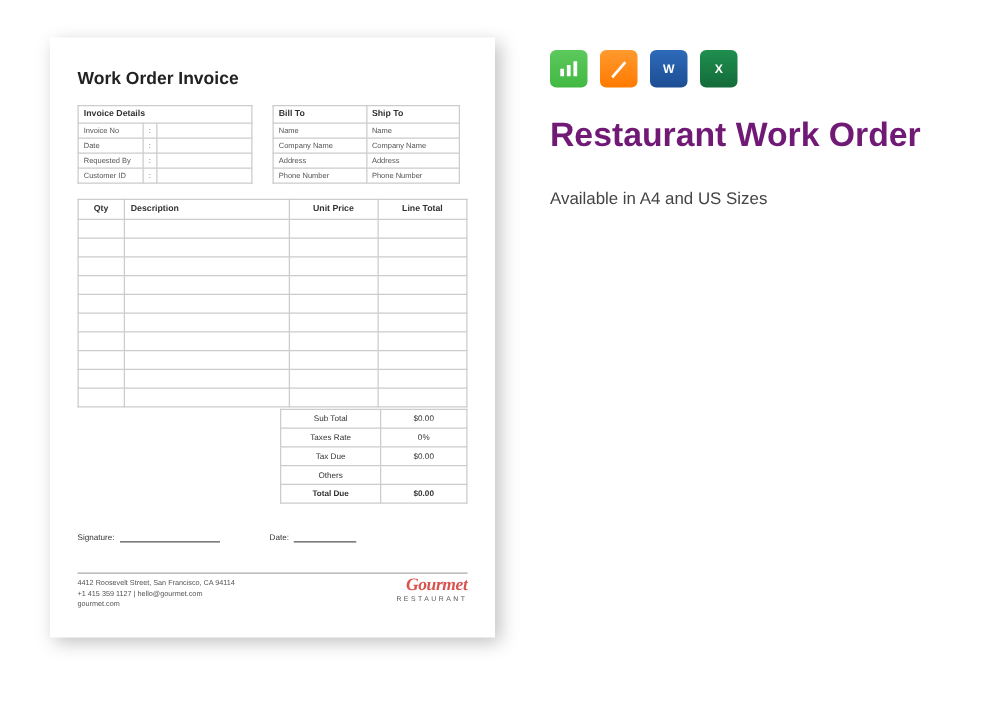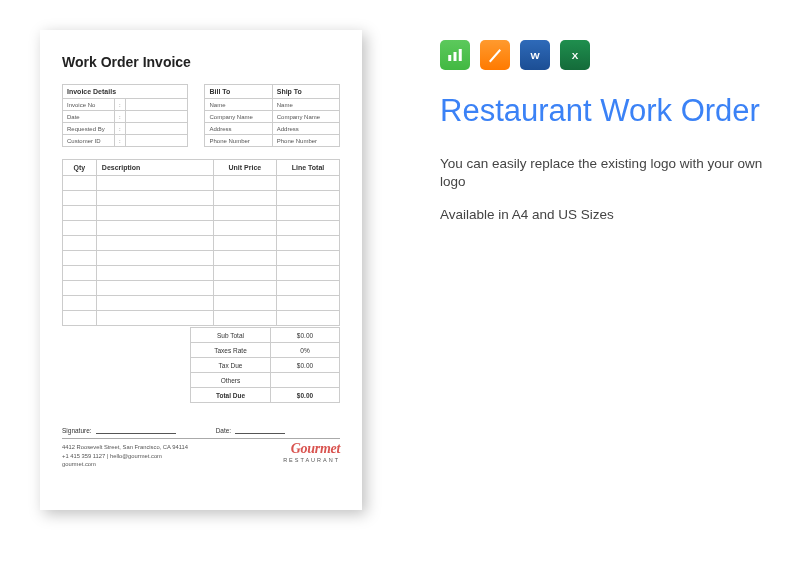--- a/index.html
+++ b/index.html
@@ -2,21 +2,21 @@
 <html><head>
 <meta charset="utf-8">
 <style>
   * { box-sizing: border-box; margin: 0; padding: 0; }
   body { font-family: Arial, Helvetica, sans-serif; background: #fff; width: 800px; height: 561px; display: flex; }
   .left-panel { width: 410px; padding: 30px 20px 20px 40px; }
   .right-panel { width: 390px; padding: 40px 30px 20px 30px; }
 
   
   .doc-preview {
-    width: 322px; height: 480px; background: #fff;
+    width: 356px; height: 480px; background: #fff;
     box-shadow: 4px 4px 14px rgba(0,0,0,0.25);
     padding: 24px 22px 14px 22px;
     font-size: 6.5px; color: #333;
     position: relative;
   }
   .doc-title { font-size: 14px; font-weight: 700; color: #222; margin-bottom: 14px; }
   .top-tables { display: flex; gap: 16px; margin-bottom: 12px; }
   .tbl-details { border-collapse: collapse; width: 140px; }
   .tbl-billship { border-collapse: collapse; width: 150px; }
   .tbl-details th, .tbl-billship th {
@@ -41,37 +41,37 @@
   .totals-table td { border: 1px solid #ccc; padding: 3.5px 5px; font-size: 6.5px; text-align: center; }
   .totals-table td:first-child { text-align: center; width: 80px; }
   .totals-table tr:last-child td { font-weight: 700; }
   .clear { clear: both; }
 
   .sig-row { display: flex; gap: 40px; margin-top: 24px; font-size: 6.5px; }
   .sig-box { display: flex; align-items: flex-end; gap: 4px; }
   .sig-line { border-bottom: 1px solid #555; width: 80px; display: inline-block; }
   .sig-line.short { width: 50px; }
 
-  .footer-area { margin-top: 4px; }
+  .footer-area { margin-top: 24px; }
   .footer-rule { border: 0; border-top: 1px solid #aaa; margin-bottom: 4px; }
   .footer-info { font-size: 5.8px; color: #555; line-height: 1.5; float: left; }
   .brand { float: right; text-align: right; margin-top: -2px; }
   .brand-name { font-family: Georgia, serif; font-size: 14px; font-weight: 700; color: #d9534f; font-style: italic; letter-spacing: -0.3px; }
   .brand-sub { font-size: 5.5px; letter-spacing: 2px; color: #555; }
 
   
   .app-icons { display: flex; gap: 10px; margin-bottom: 22px; }
   .app-icon { width: 30px; height: 30px; border-radius: 5px; display: flex; align-items: center; justify-content: center; color: #fff; }
   .ic-numbers { background: linear-gradient(#5cc95c,#42b842); }
   .ic-pages { background: linear-gradient(#ff9a2e,#ff7a00); }
   .ic-word { background: linear-gradient(#2e6ab9,#1c4e94); }
   .ic-excel { background: linear-gradient(#1f8f4e,#146b3a); }
   .app-icon svg { width: 18px; height: 18px; }
 
-  .page-heading { font-size: 31px; font-weight: 400; color: #3b82f6; line-height: 1.2; margin-bottom: 26px; }
+  .page-heading { font-size: 27px; font-weight: 700; color: #701a75; line-height: 1.2; margin-bottom: 26px; }
   .features p { font-size: 13.5px; color: #444; line-height: 1.35; margin-bottom: 14px; }
 </style>
 </head>
 <body>
 
 <div class="left-panel">
   <div class="doc-preview">
     <div class="doc-title">Work Order Invoice</div>
 
     <div class="top-tables">
@@ -278,16 +278,15 @@
           <text x="12" y="17" text-anchor="middle" font-size="13" font-weight="700" fill="#fff" font-family="Arial">X</text>
         </svg>
     </div>
   </div>
 
   <h1 class="page-heading">
     <span>Restaurant Work Order</span><br>
   </h1>
 
   <div class="features">
-    <p>You can easily replace the existing logo with your own logo</p>
     <p>Available in A4 and US Sizes</p>
   </div>
 </div>
 
 </body></html>

